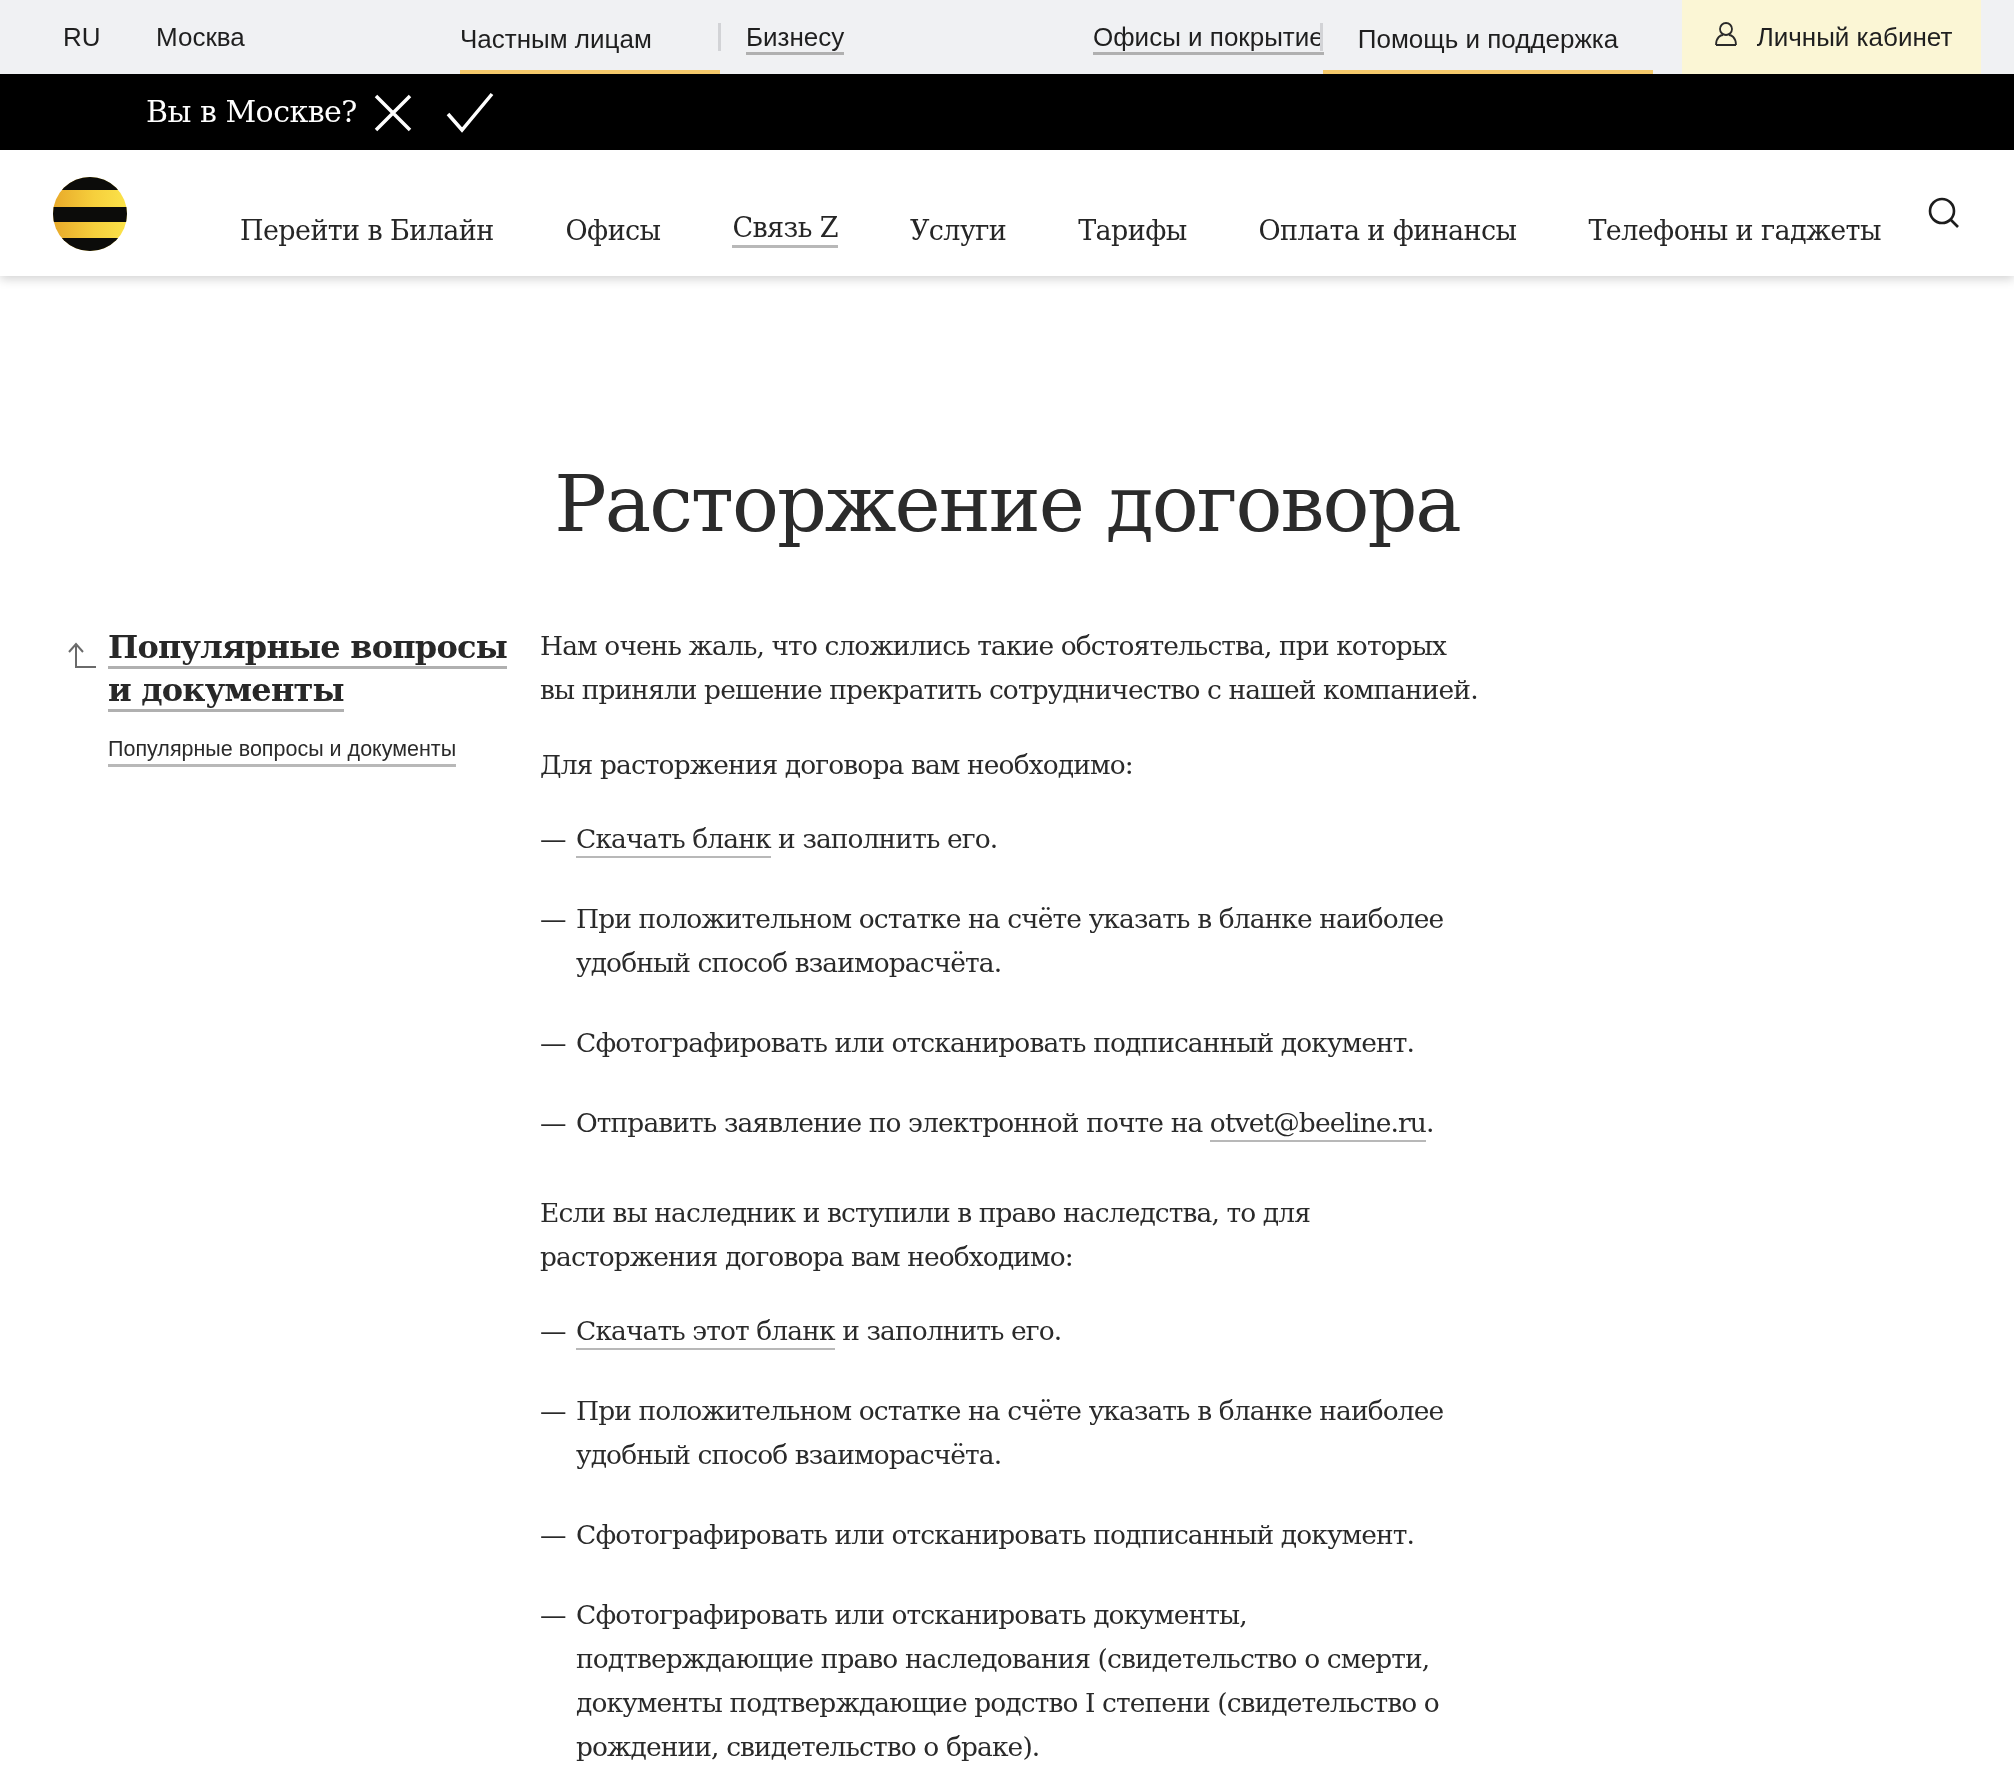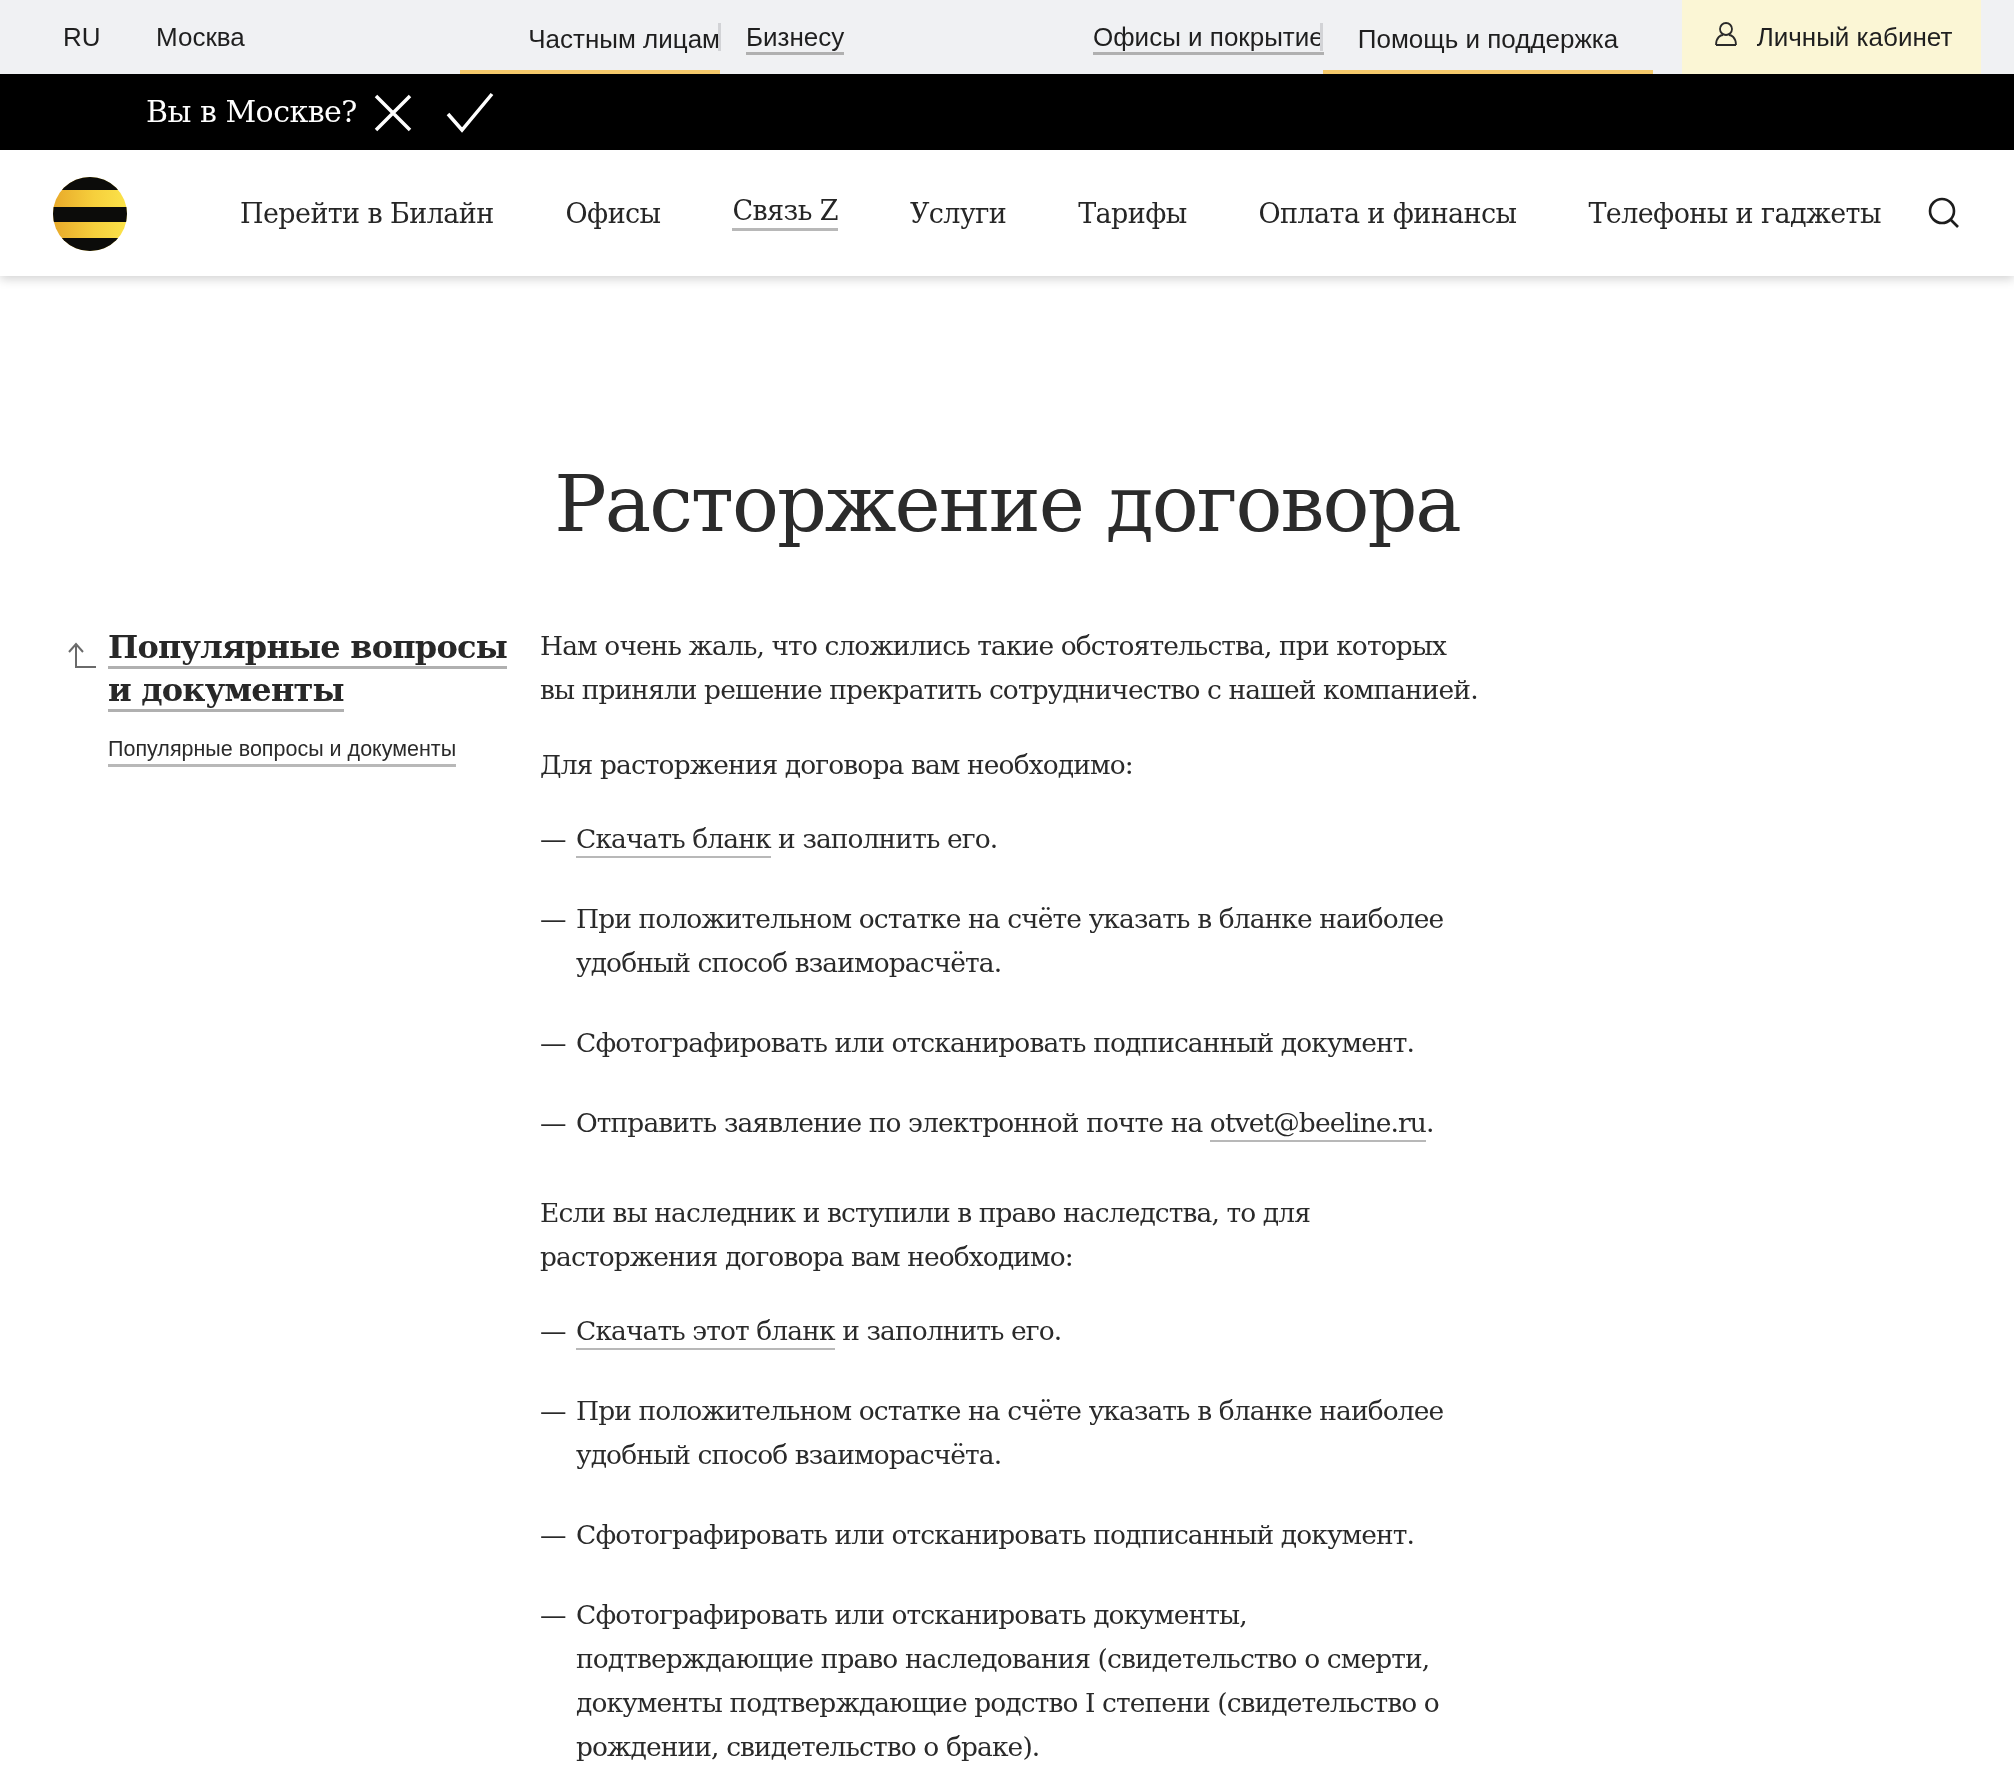--- a/index.html
+++ b/index.html
@@ -10,21 +10,21 @@
     .topbar { position: absolute; left: 0; top: 0; width: 2014px; height: 74px; background: #f0f1f3;
       font-family: "Liberation Sans", sans-serif; font-size: 26px; color: #1f1f1f; }
     .topbar .item { position: absolute; top: 0; height: 74px; line-height: 74px; white-space: nowrap; }
     .topbar .lang { left: 63px; }
     .topbar .city { left: 156px; }
     .topbar .seg { position: absolute; top: 0; height: 74px; line-height: 74px; }
     .topbar .seg.active::after { content: ""; position: absolute; left: 0; right: 0; bottom: 0; height: 4px; background: #f5c96a; }
     .topbar .seg .txt { display: inline-block; padding-top: 2px; }
     .topbar .link-u { border-bottom: 3px solid #b0b0b0; line-height: 30px; display: inline-block; }
     .topbar .sep { position: absolute; top: 23px; width: 3px; height: 28px; background: #d2d3d6; }
-    .seg-private { left: 460px; width: 260px; text-align: right; }
+    .seg-private { left: 460px; width: 260px; text-align: left; }
     .sep-1 { left: 718px; }
     .seg-business { left: 746px; }
     .seg-offices { left: 1053px; margin-left: 40px; }
     .sep-2 { left: 1320px; }
     .seg-help { left: 1323px; width: 330px; text-align: center; }
     .cabinet { position: absolute; top: 0; left: 1682px; width: 299px; height: 74px; background: #fbf6d5;
       display: flex; align-items: center; justify-content: center; gap: 16px; }
     .cabinet svg { width: 30px; height: 30px; }
 
     
@@ -37,21 +37,21 @@
 
     
     .mainnav { position: absolute; left: 0; top: 150px; width: 2014px; height: 126px; background: #ffffff;
       box-shadow: 0 3px 10px rgba(0,0,0,0.18); z-index: 2; }
     .logo { position: absolute; left: 53px; top: 27px; width: 74px; height: 74px; border-radius: 50%; overflow: hidden;
       background: linear-gradient(90deg, #e8a92a 0%, #f6cf3c 55%, #fbe34a 100%); }
     .logo .stripe { position: absolute; left: 0; width: 100%; background: #0c0c0a; }
     .logo .s1 { top: 0; height: 13px; }
     .logo .s2 { top: 30px; height: 15px; }
     .logo .s3 { top: 61px; height: 13px; }
-    .navlinks { position: absolute; left: 240px; top: 0; height: 126px; display: flex; align-items: center;
+    .navlinks { position: absolute; left: 240px; top: 17px; height: 126px; display: flex; align-items: center;
       font-family: "DejaVu Serif", serif; font-size: 27px; color: #262626; letter-spacing: -0.6px; text-align: center; }
     .navlinks .nl { white-space: nowrap; }
     .navlinks .nl.underlined { border-bottom: 3px solid #b8b8b8; padding-bottom: 2px; }
     .search-btn { position: absolute; left: 1926px; top: 46px; width: 36px; height: 36px; cursor: pointer; }
 
     
     .page-title { position: absolute; left: 0; top: 452px; width: 2014px; text-align: center;
       font-family: "DejaVu Serif", serif; font-size: 78px; font-weight: normal; color: #2b2b2b; letter-spacing: -2px; line-height: 104px; }
 
     .sidebar { position: absolute; left: 66px; top: 626px; width: 440px; }

